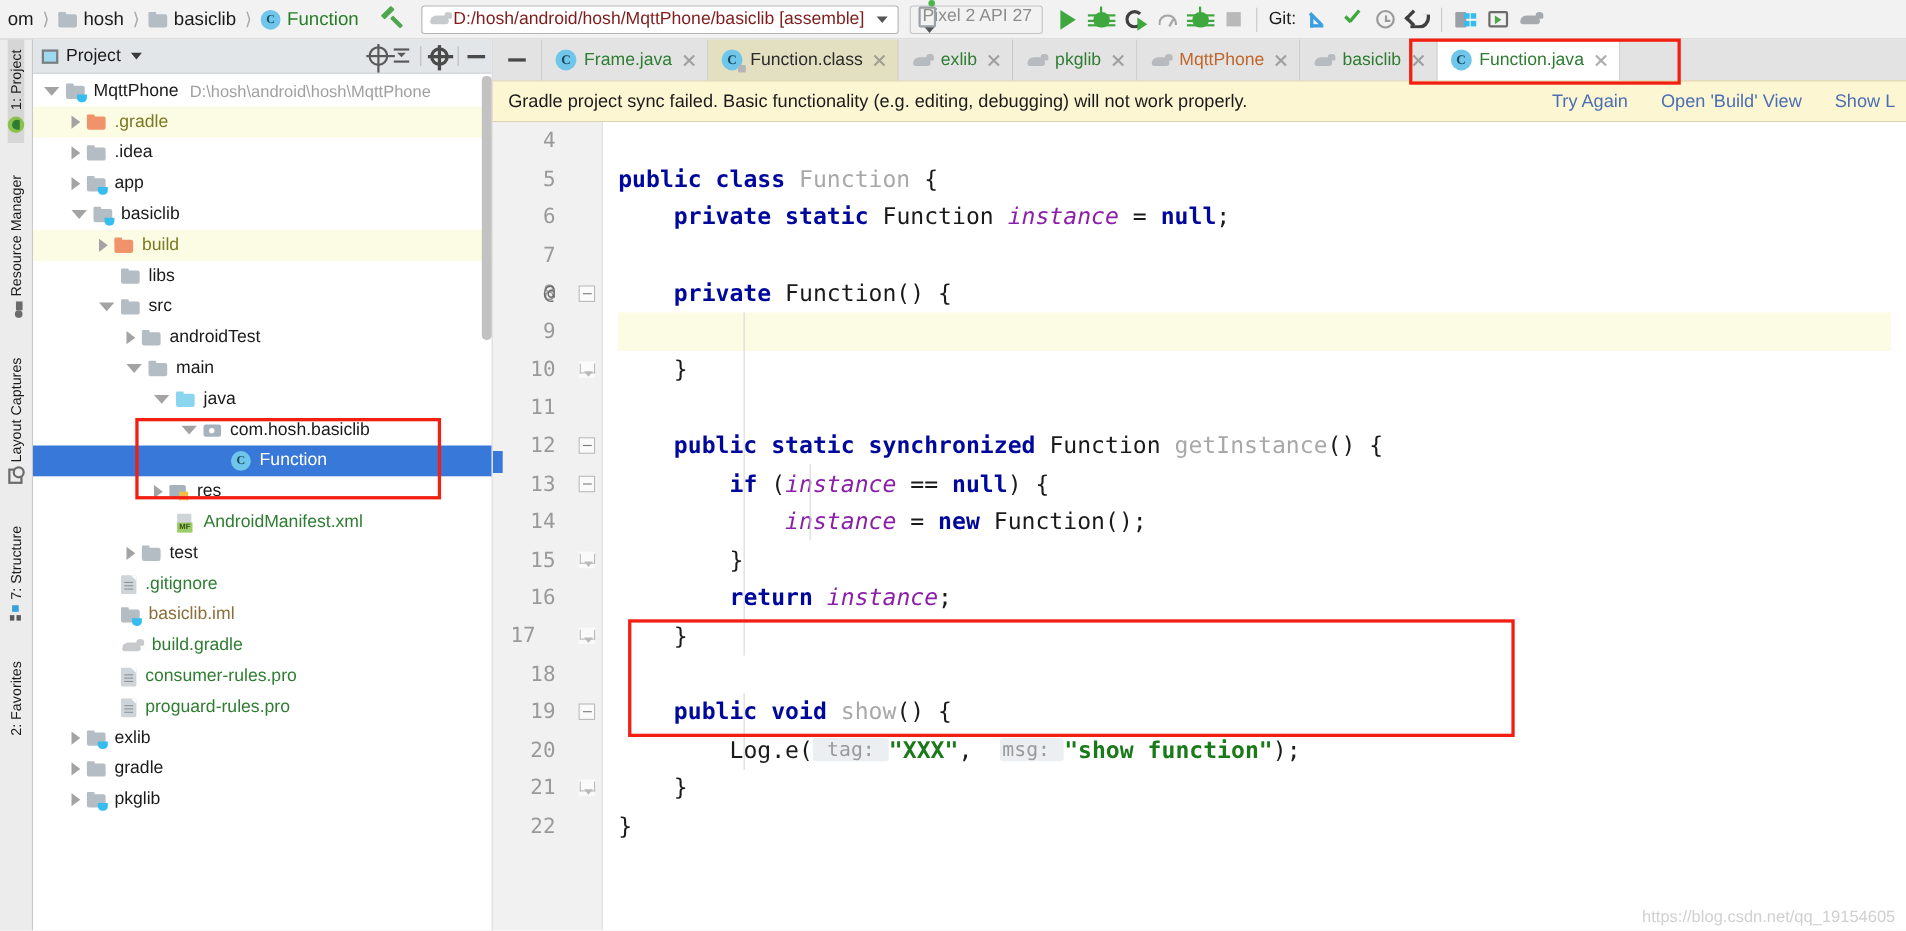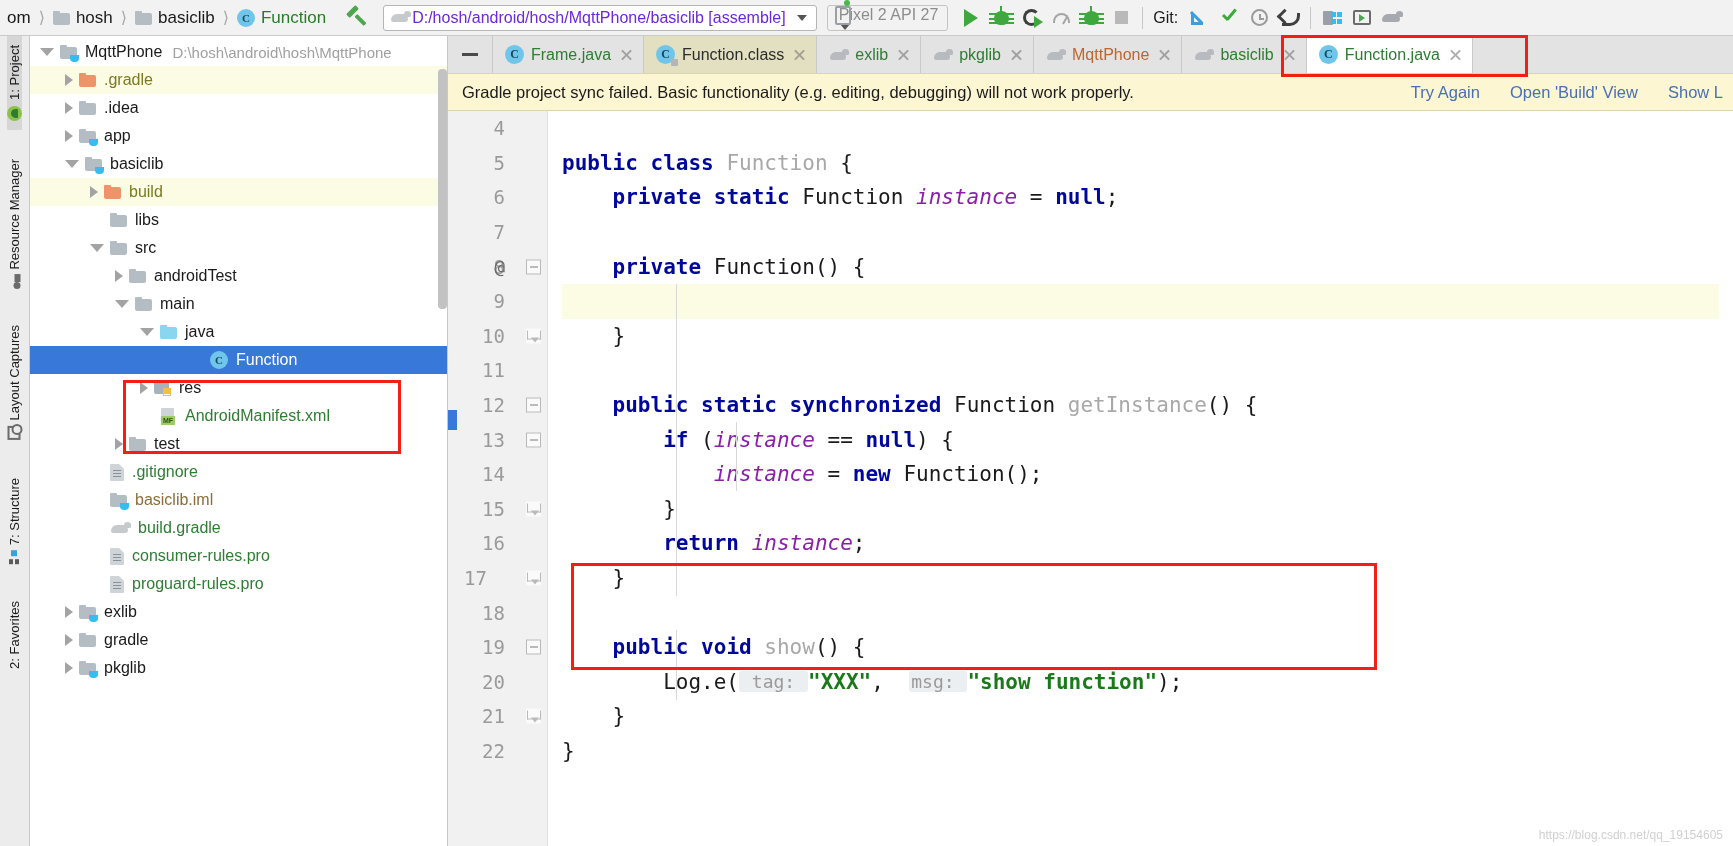--- a/index.html
+++ b/index.html
@@ -50,21 +50,21 @@
     background: #4ea64e; transform: rotate(45deg); border-radius: 1px;
   }
   .hammer::after {
     content: ""; position: absolute; left: 1px; top: 2px; width: 13px; height: 5px;
     background: #4ea64e; transform: rotate(-45deg); border-radius: 1px;
   }
   .run-config {
     display: flex; align-items: center; height: 26px; background: #fff;
     border: 1px solid #b5b5b5; border-radius: 3px; padding: 0 4px 0 6px; margin-left: 4px;
   }
-  .run-config .label { font-size: 16px; color: #6d28d9; padding: 0 6px 0 2px; white-space: nowrap; }
+  .run-config .label { font-size: 16px; color: #7f1d1d; padding: 0 6px 0 2px; white-space: nowrap; }
   .gradle-ico { width: 20px; height: 15px; position: relative; opacity: .55; }
   .gradle-ico::before {
     content: ""; position: absolute; left: 1px; top: 4px; width: 17px; height: 8px;
     background: #9aa0a6; border-radius: 8px 7px 4px 3px;
   }
   .gradle-ico::after {
     content: ""; position: absolute; left: 14px; top: 1px; width: 7px; height: 6px;
     background: #9aa0a6; border-radius: 50% 50% 20% 20%;
   }
   .caret-dn { width: 0; height: 0; border-left: 5px solid transparent; border-right: 5px solid transparent;
@@ -337,21 +337,21 @@
   .str { color: #1a7a1a; font-weight: bold; }
   .hint { color: #9a9a9a; font-size: 18px; }
   .hint-box { background: #eceff1; border-radius: 3px; padding: 0 2px; }
 
   .indent-guide { position: absolute; width: 1px; background: #d8d8d8; }
 
   
   .redbox { position: absolute; border: 3px solid #f22013; pointer-events: none; z-index: 40; }
 
   .watermark {
-    position: absolute; right: 10px; bottom: 4px; font-size: 12px; color: #d0d0d0;
+    position: absolute; right: 10px; bottom: 4px; font-size: 15px; color: #d0d0d0;
     font-family: "Liberation Sans", sans-serif;
   }
   .right-gutter { position: absolute; right: 0; top: 0; width: 14px; height: 100%; background: #fff; }
 </style>
 </head>
 <body>
 
 <div class="app">
 
   <div class="toolbar">
@@ -459,20 +459,33 @@
       <div class="vtab" style="margin-top:20px">
         <span class="vico str-ico"></span>
         <span>7: Structure</span>
       </div>
       <div class="vtab" style="margin-top:20px">
         <span>2: Favorites</span>
       </div>
     </div>
 
     <div class="project-panel">
+      <div class="pp-header">
+        <span class="pp-winico"></span>
+        <span class="pp-title">Project</span>
+        <span class="pp-caret"></span>
+        <div class="pp-actions">
+          <span class="target-ico"></span>
+          <span class="collapse-ico"></span>
+          <span class="pp-sep"></span>
+          <span class="gear-ico"></span>
+          <span class="pp-sep"></span>
+          <span class="min-ico"></span>
+        </div>
+      </div>
       <div class="tree" id="tree">
           <div class="node" style="padding-left: 10px;">
             <span class="arrow down"></span>
             <span class="ico folder-ico grey" style="position:relative">
               <span class="mod-badge"></span>
             </span>
             <span class="nm ">MqttPhone</span>
             <span class="path-hint">D:\hosh\android\hosh\MqttPhone</span>
           </div>
           <div class="node hl-yellow" style="padding-left: 35px;">
@@ -521,20 +534,25 @@
           </div>
           <div class="node" style="padding-left: 85px;">
             <span class="arrow down"></span>
             <span class="ico folder-ico grey"></span>
             <span class="nm ">main</span>
           </div>
           <div class="node" style="padding-left: 110px;">
             <span class="arrow down"></span>
             <span class="ico folder-ico blue"></span>
             <span class="nm ">java</span>
+          </div>
+          <div class="node" style="padding-left: 135px;">
+            <span class="arrow down"></span>
+            <span class="ico pkg-ico"></span>
+            <span class="nm ">com.hosh.basiclib</span>
           </div>
           <div class="node selected" style="padding-left: 160px;">
             <span class="arrow none"></span>
             <span class="ico class-ico">C</span>
             <span class="nm ">Function</span>
           </div>
           <div class="node" style="padding-left: 110px;">
             <span class="arrow"></span>
             <span class="ico res-folder">
               <span class="res-lines"></span>

